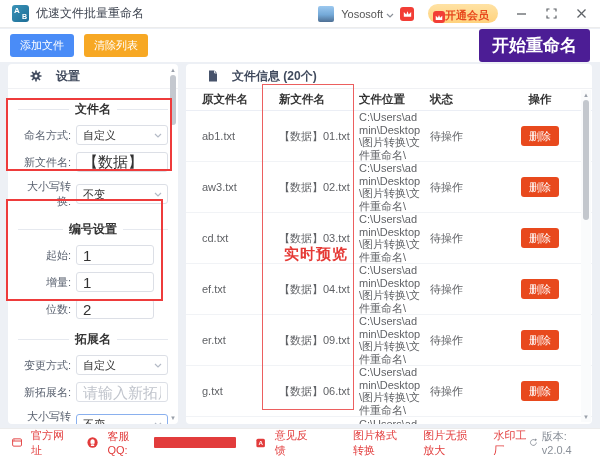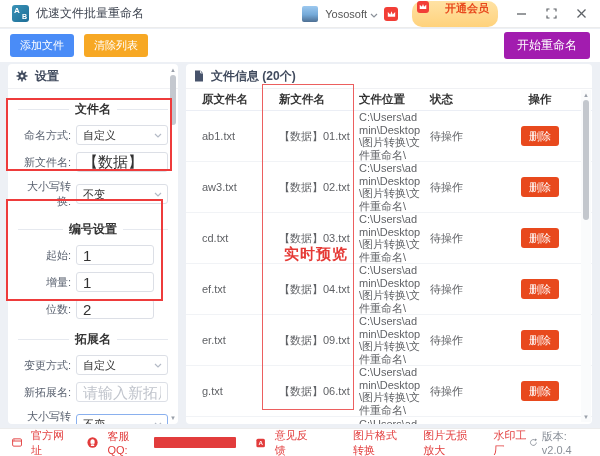--- a/index.html
+++ b/index.html
@@ -16,43 +16,43 @@
   .logo .la { font-size:8px; top:2px; left:2px; }
   .logo .lb { font-size:7px; bottom:2px; right:2px; }
   .app-title { margin-left:7px; font-size:12px; color:#3d434f; }
   .tb-right { margin-left:auto; display:flex; align-items:center; }
   .avatar { width:16px; height:16px; border-radius:2px;
     background:linear-gradient(180deg,#9cc8ef 0%,#74a9d8 55%,#4e6f93 100%); }
   .username { margin-left:7px; font-size:11px; color:#555; }
   .chev-down { margin-left:3px; }
   .vip-badge { width:14px; height:14px; margin-left:6px; border-radius:3px; background:#f23e36;
     display:flex; align-items:center; justify-content:center; }
-  .vip-pill { margin-left:14px; height:26px; padding:0 9px 0 5px; border-radius:10px;
-    background:linear-gradient(180deg,#ffe2a4,#ffd27c); display:flex; align-items:flex-start; gap:16px; }
+  .vip-pill { margin-left:14px; height:19px; padding:0 9px 0 5px; border-radius:10px;
+    background:linear-gradient(180deg,#ffe2a4,#ffd27c); display:flex; align-items:flex-end; gap:0; }
   .vip-pill .txt { color:#e8491d; font-size:11px; font-weight:bold; }
   .pill-ico { width:12px; height:12px; border-radius:3px; background:#f23e36;
     display:flex; align-items:center; justify-content:center; }
   .winbtn { margin-left:16px; width:14px; height:14px; display:flex; align-items:center; justify-content:center; }
 
   
   .toolbar { position:absolute; top:29px; left:0; right:0; height:33px; background:#fff;
     display:flex; align-items:center; padding:0 10px; }
   .btn { border:none; color:#fff; font-size:11px; border-radius:3px; padding:4px 10px;
     font-family:inherit; cursor:pointer; }
   .btn-add { background:#4a8cf7; }
   .btn-clear { background:#f7a824; margin-left:10px; }
-  .btn-start { background:#a21caf; margin-left:auto; font-size:12px; padding:5px 13px; }
+  .btn-start { background:#4c1d95; margin-left:auto; font-size:17px; padding:5px 13px;font-weight:bold; }
 
   
   .card { position:absolute; background:#fff; border-radius:4px; overflow:hidden; }
   .sidebar { left:8px; top:64px; width:170px; height:360px; }
   .mainpanel { left:186px; top:64px; width:406px; height:360px; }
 
-  .side-header, .panel-header { height:25px; display:flex; align-items:center; gap:7px;
-    padding:0 8px; font-size:12px; font-weight:bold; color:#414b5e; border-bottom:1px solid #f0f1f4; }
+  .side-header, .panel-header { height:25px; display:flex; align-items:center; gap:14px;
+    padding:0 22px; font-size:12px; font-weight:bold; color:#414b5e; border-bottom:1px solid #f0f1f4; }
 
   .section-title { display:flex; align-items:center; gap:6px; font-size:12px; font-weight:bold;
     color:#333; margin:12px 10px 0 10px; }
   .section-title .line { flex:1; height:1px; background:#e6e9ef; }
   .frow { display:flex; align-items:center; margin:7px 10px 0 6px; }
   .flabel { width:62px; text-align:right; font-size:11px; color:#5a6270; padding-right:5px; flex:0 0 auto; }
   .ctrl { height:20px; border:1px solid #dcdfe6; border-radius:3px; background:#fff;
     display:flex; align-items:center; padding:0 6px; font-size:11px; color:#333; }
   .sel { flex:1; position:relative; padding-right:20px; }
   .sel svg { position:absolute; right:5px; top:7px; }

